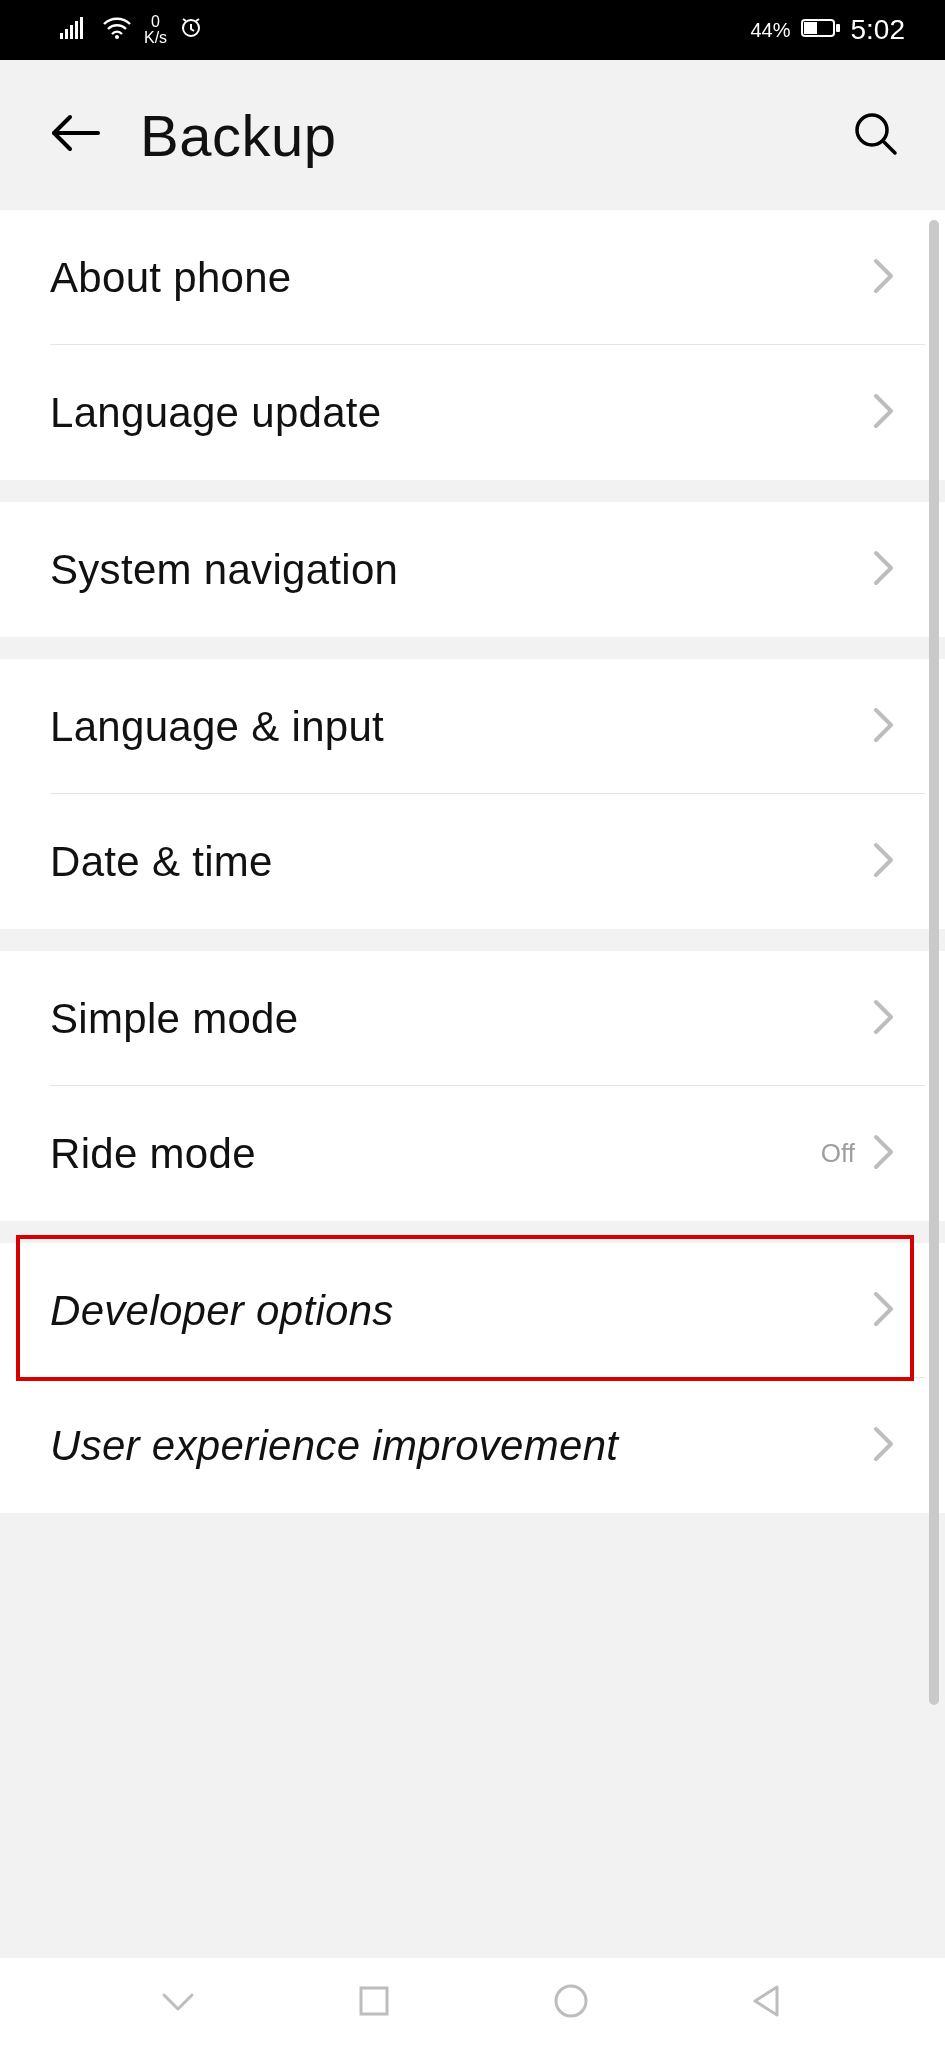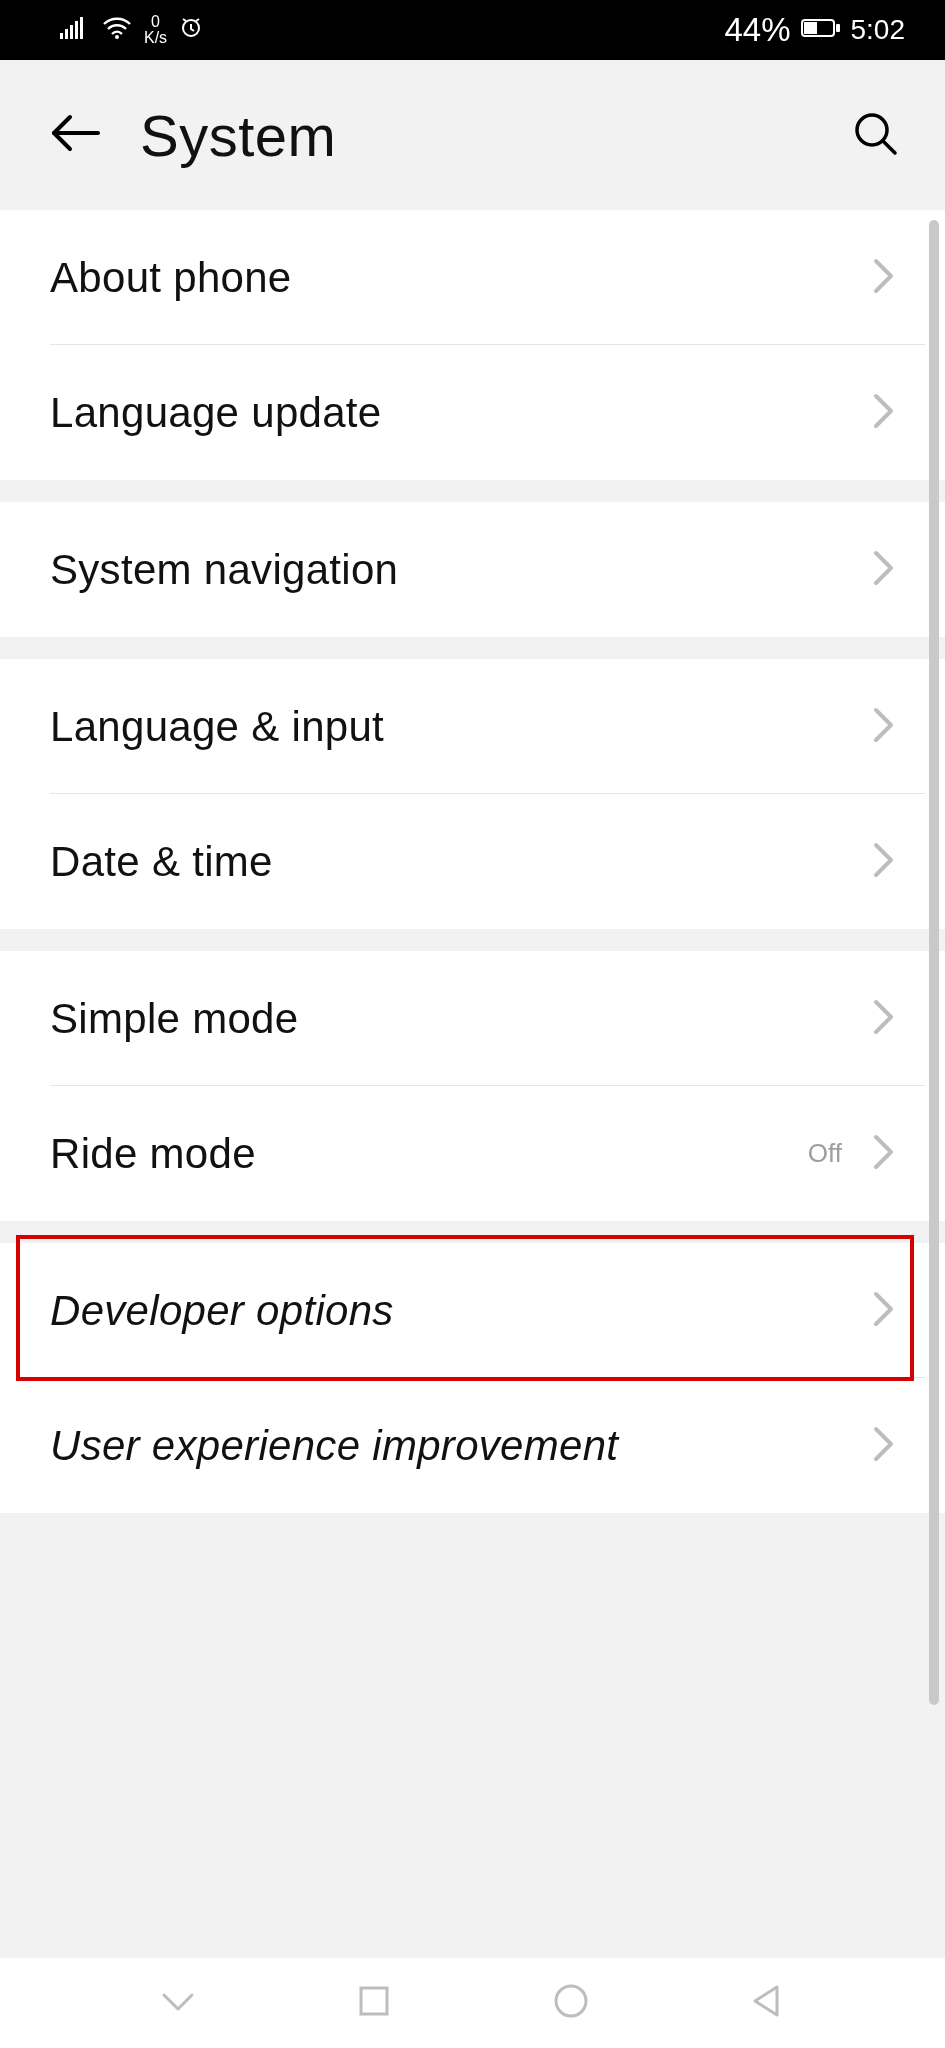--- a/index.html
+++ b/index.html
@@ -31,21 +31,21 @@
   .ks-top { font-size: 16px; }
   .ks-bot { font-size: 16px; }
   .alarm-icon svg { width: 24px; height: 24px; }
   .status-right {
     margin-left: auto;
     display: flex;
     align-items: center;
     gap: 10px;
     font-size: 28px;
   }
-  .battery-pct { font-size: 33px; }
+  .battery-pct { font-size: 20px; }
   .battery-icon svg { width: 40px; height: 22px; }
   .time { font-size: 28px; }
 
   .header {
     height: 150px;
     background: #f2f2f2;
     display: flex;
     align-items: center;
     padding: 0 40px;
   }
@@ -71,21 +71,20 @@
   .group {
     background: #fff;
     margin-bottom: 22px;
   }
   .row {
     display: flex;
     align-items: center;
     padding: 0 50px;
     height: 135px;
     position: relative;
-    gap: 13px;
   }
   .row.sep::after {
     content: "";
     position: absolute;
     left: 50px;
     right: 20px;
     bottom: 0;
     height: 1px;
     background: #e5e5e5;
   }
@@ -198,21 +197,21 @@
   <div class="back-btn">
     <span>
       <svg viewBox="0 0 50 40">
           <g fill="none" stroke="#000" stroke-width="4" stroke-linecap="round" stroke-linejoin="round">
             <path d="M48 20H4"></path>
             <path d="M20 4L4 20l16 16"></path>
           </g>
         </svg>
     </span>
   </div>
-  <div class="title">System</div>
+  <div class="title">Backup</div>
   <div class="search-btn">
     <span>
       <svg viewBox="0 0 46 46">
           <g fill="none" stroke="#000" stroke-width="3.5">
             <circle cx="20" cy="20" r="15"></circle>
             <path d="M31 31l12 12" stroke-linecap="round"></path>
           </g>
         </svg>
     </span>
   </div>

